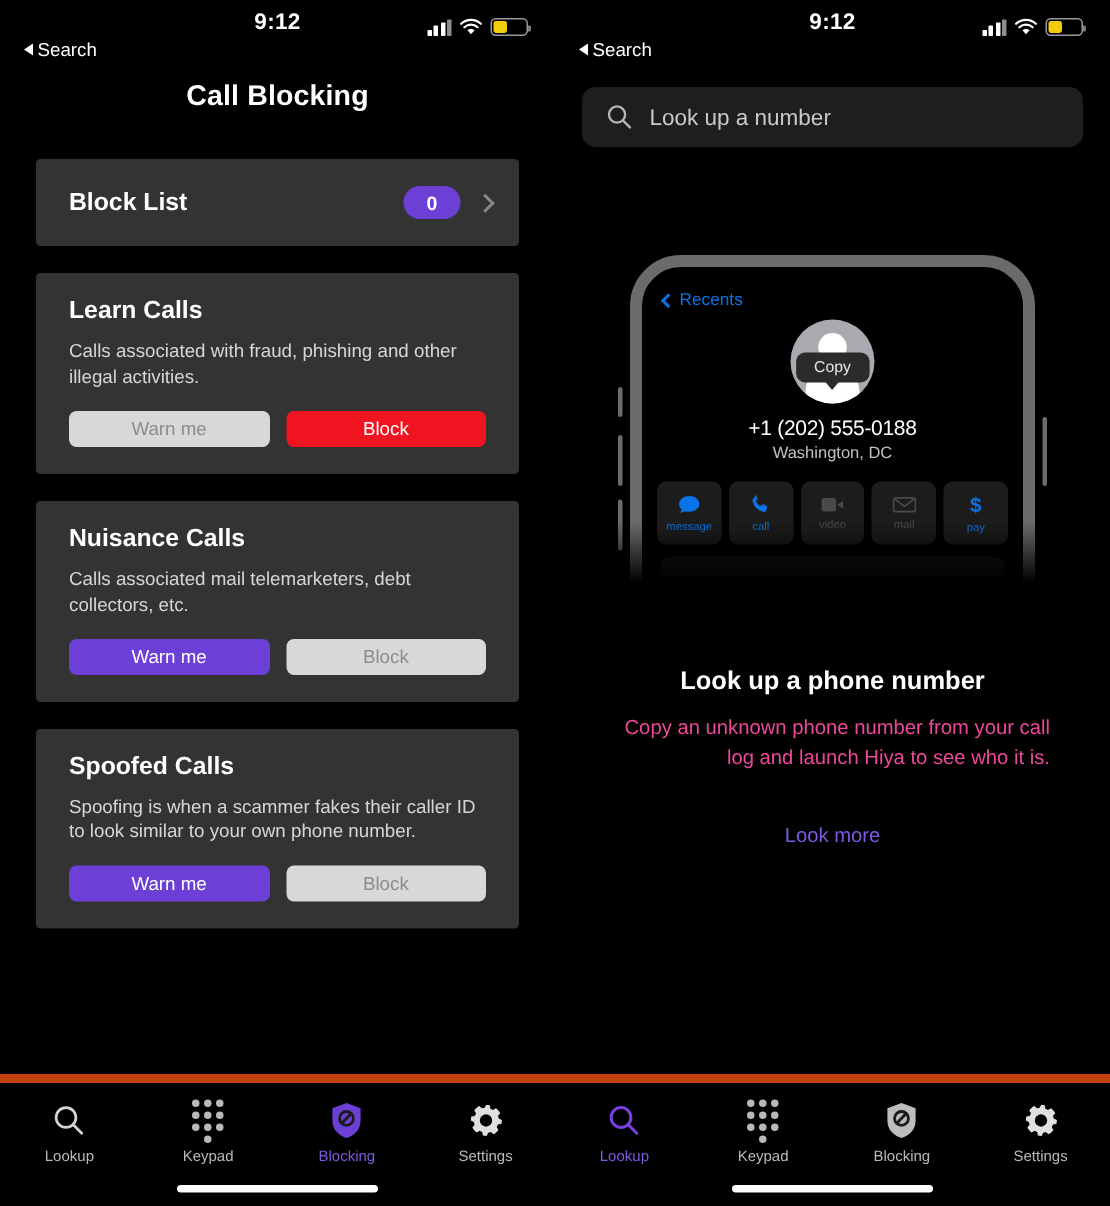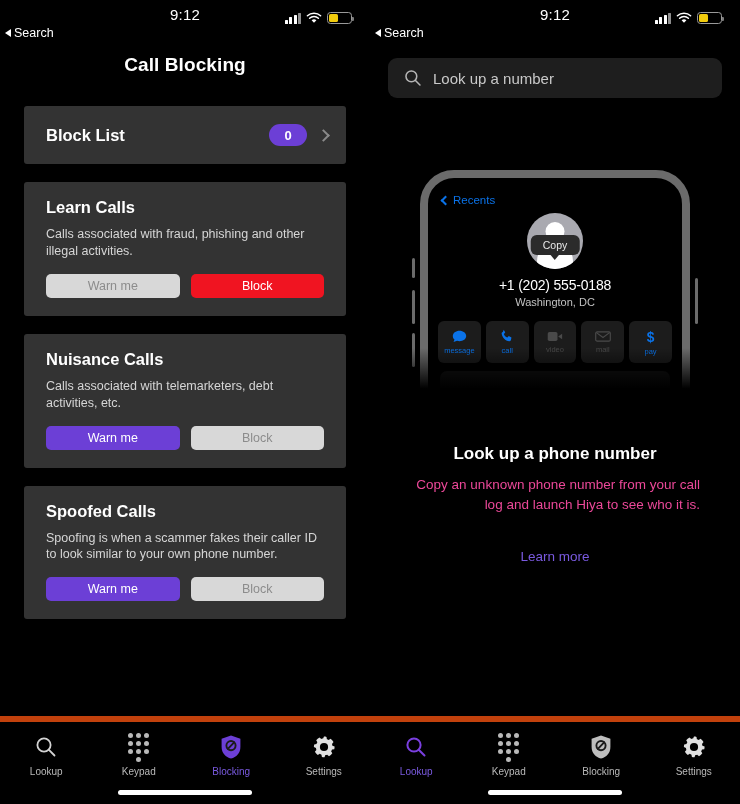--- a/index.html
+++ b/index.html
@@ -9,21 +9,21 @@
     font-family: "Liberation Sans", sans-serif;
     overflow: hidden;
   }
   .screens { display: flex; width: 740px; height: 804px; }
   .screen { width: 370px; height: 804px; position: relative; background: #000; overflow: hidden; }
 
   
   .statusbar { height: 46px; position: relative; }
   .sb-time {
     position: absolute; left: 0; right: 0; top: 6px;
-    text-align: center; color: #fff; font-size: 15px; font-weight: normal;
+    text-align: center; color: #fff; font-size: 15px; font-weight: bold;
     letter-spacing: .2px;
   }
   .sb-right {
     position: absolute; right: 18px; top: 12px;
     display: flex; align-items: center; gap: 5px;
   }
   .bars { display: flex; align-items: flex-end; gap: 1.5px; height: 11px; }
   .bars i { display: block; width: 3px; background: #8e8e8e; border-radius: .5px; }
   .bars i.on { background: #fff; }
   .bars i:nth-child(1) { height: 4px; }
@@ -36,21 +36,21 @@
     position: relative; padding: 1.3px;
   }
   .batt::after {
     content: ""; position: absolute; right: -3.2px; top: 3.6px;
     width: 2px; height: 4px; background: #7a7a7a; border-radius: 0 1px 1px 0;
   }
   .batt span { display: block; height: 100%; width: 42%; background: #f2cc0d; border-radius: 1.6px; }
 
   
   .back-link {
-    position: absolute; left: 5px; top: 26px;
+    position: absolute; left: 16px; top: 26px;
     color: #fff; font-size: 12.5px; display: flex; align-items: center; gap: 3px;
   }
   .back-tri {
     width: 0; height: 0;
     border-top: 4.5px solid transparent; border-bottom: 4.5px solid transparent;
     border-right: 6px solid #fff;
   }
 
   
   .page-title {
@@ -220,21 +220,21 @@
       <div class="card-title">Learn Calls</div>
       <div class="card-desc">Calls associated with fraud, phishing and other illegal activities.</div>
       <div class="btn-row">
         <button class="opt-btn inactive">Warn me</button>
         <button class="opt-btn red">Block</button>
       </div>
     </div>
 
     <div class="card">
       <div class="card-title">Nuisance Calls</div>
-      <div class="card-desc">Calls associated with telemarketers, debt activities, etc.</div>
+      <div class="card-desc">Calls associated mail telemarketers, debt collectors, etc.</div>
       <div class="btn-row">
         <button class="opt-btn purple">Warn me</button>
         <button class="opt-btn inactive">Block</button>
       </div>
     </div>
 
     <div class="card">
       <div class="card-title">Spoofed Calls</div>
       <div class="card-desc">Spoofing is when a scammer fakes their caller ID to look similar to your own phone number.</div>
       <div class="btn-row">
@@ -384,21 +384,21 @@
           </div>
         </div>
 
         <div class="card-stub"></div>
       </div>
       <div class="phone-fade"></div>
     </div>
 
     <div class="lookup-title">Look up a phone number</div>
     <div class="lookup-desc">Copy an unknown phone number from your call log and launch Hiya to see who it is.</div>
-    <div class="learn-more">Learn more</div>
+    <div class="learn-more">Look more</div>
 
     <div class="tabbar">
       <div class="tab active">
         <span class="tab-ico">
           <svg width="22" height="22" viewBox="0 0 22 22">
               <circle cx="9" cy="9" r="6.6" stroke="#7a3fe0" stroke-width="2" fill="none"></circle>
               <line x1="13.7" y1="13.7" x2="19.5" y2="19.5" stroke="#7a3fe0" stroke-width="2" stroke-linecap="round"></line>
             </svg>
         </span>
         <span class="tab-label">Lookup</span>

